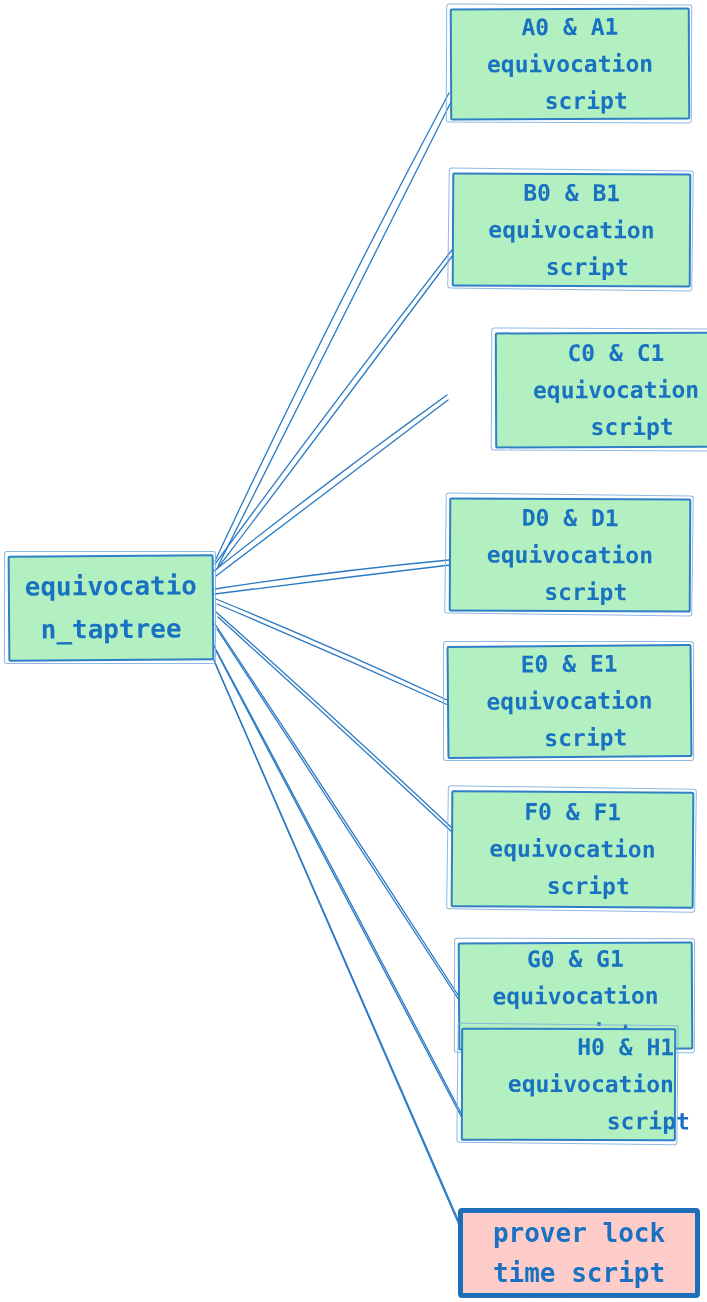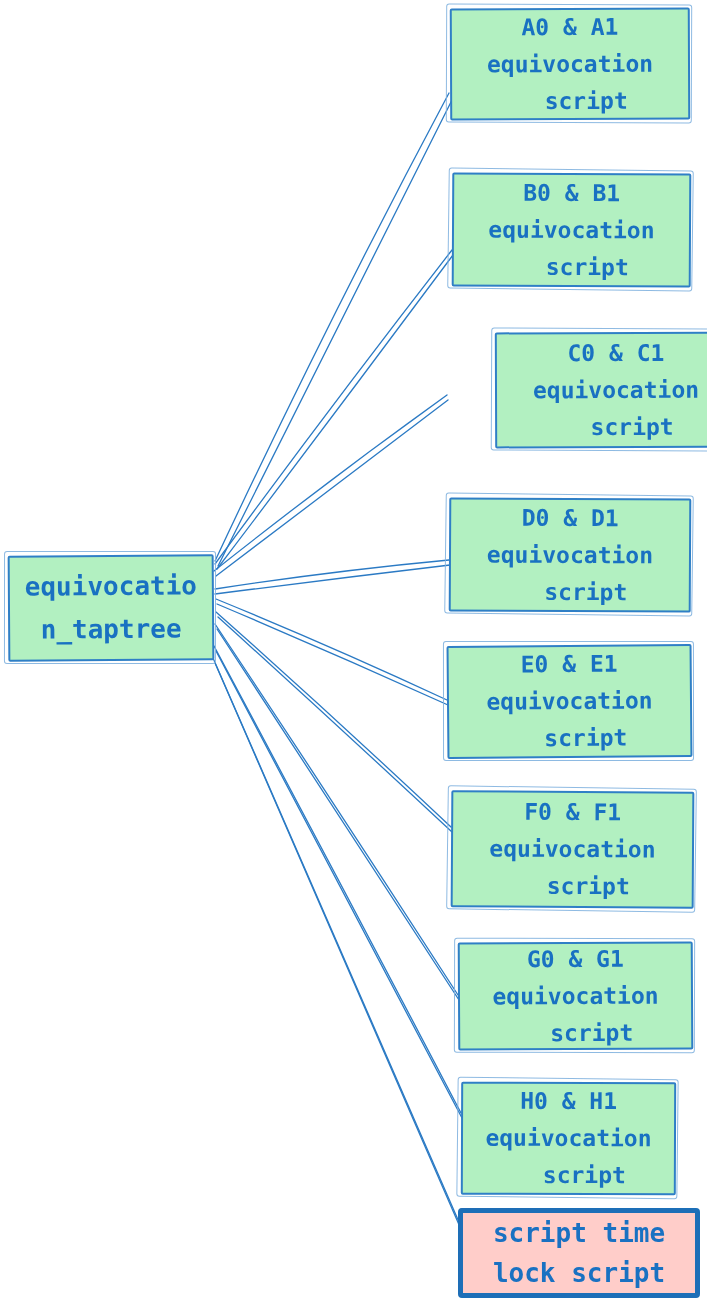--- a/index.html
+++ b/index.html
@@ -48,21 +48,21 @@
     font-size: 26px; line-height: 43px;
     transform: rotate(-0.4deg);
   }
   #node-a { left: 450px; top: 8px;    width: 240px; height: 112px; transform: rotate(-0.25deg); }
   #node-b { left: 452px; top: 173px;  width: 239px; height: 114px; transform: rotate(0.3deg); }
   #node-c { left: 447px; top: 332px;  width: 242px; height: 116px; transform: rotate(-0.2deg); margin-left: 48px; }
   #node-d { left: 449px; top: 498px;  width: 242px; height: 114px; transform: rotate(0.3deg); }
   #node-e { left: 447px; top: 645px;  width: 245px; height: 113px; transform: rotate(-0.5deg); }
   #node-f { left: 451px; top: 791px;  width: 243px; height: 117px; transform: rotate(0.35deg); }
   #node-g { left: 458px; top: 942px;  width: 235px; height: 108px; transform: rotate(-0.3deg); }
-  #node-h { left: 461px; top: 1082px; width: 215px; height: 113px; transform: rotate(0.2deg); }
+  #node-h { left: 461px; top: 1028px; width: 215px; height: 113px; transform: rotate(0.2deg); text-align: right; }
   #node-timelock {
     left: 458px; top: 1208px; width: 242px; height: 90px;
     background: #ffcdc9;
     border: 5px solid #1c6fb8;
     border-radius: 4px;
     font-size: 26px; line-height: 40px;
   }
   #node-timelock::after {
     inset: -4px -3px -4px -4px;
     border-color: rgba(40, 110, 180, 0.5);
@@ -161,17 +161,17 @@
     <span class="line">script</span>
   </div>
 
   <div class="node leaf" id="node-h">
     <span class="line">H0 &amp; H1</span>
     <span class="line">equivocation</span>
     <span class="line">script</span>
   </div>
 
   <div class="node" id="node-timelock">
-    <span class="line">script time</span>
-    <span class="line">lock script</span>
+    <span class="line">prover lock</span>
+    <span class="line">time script</span>
   </div>
 
 </div>
 
 </body></html>

